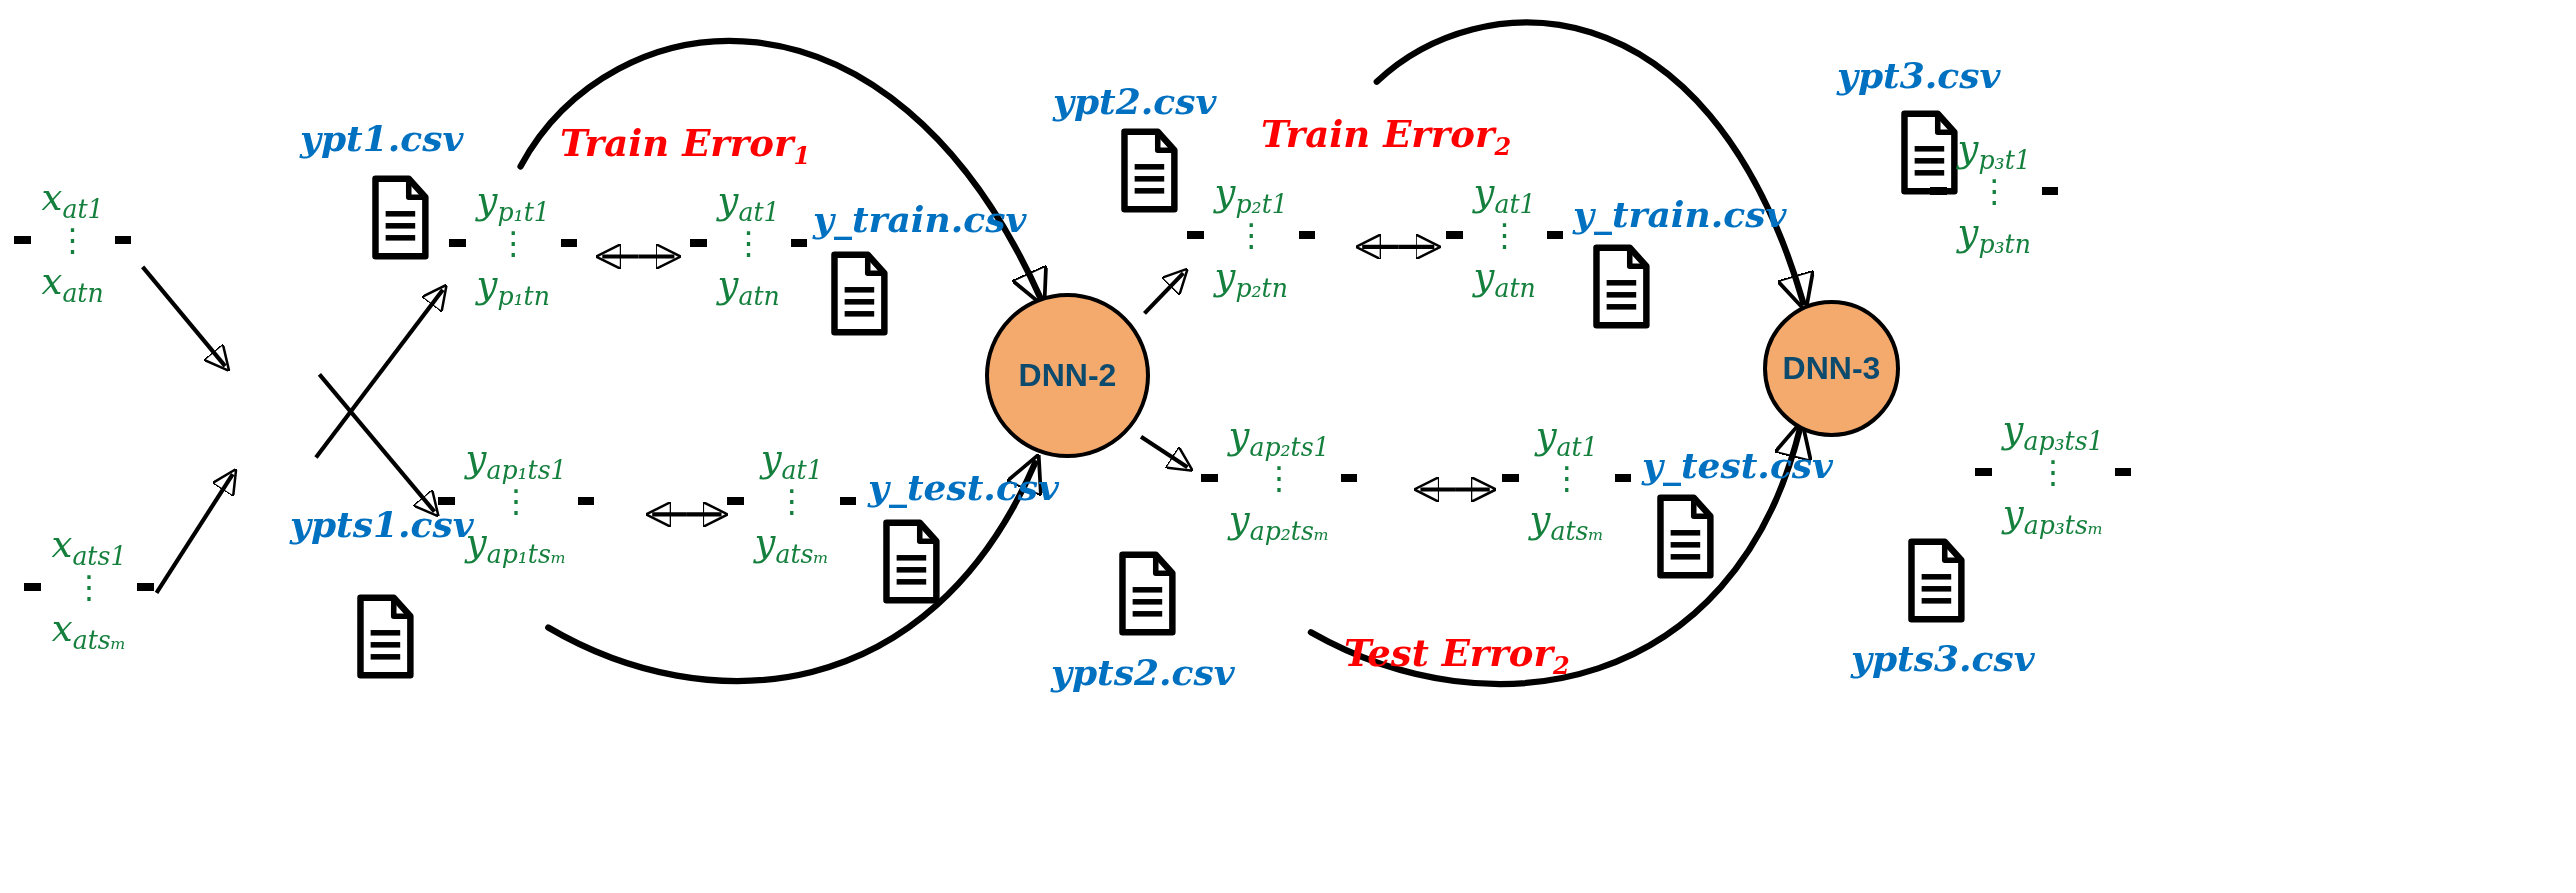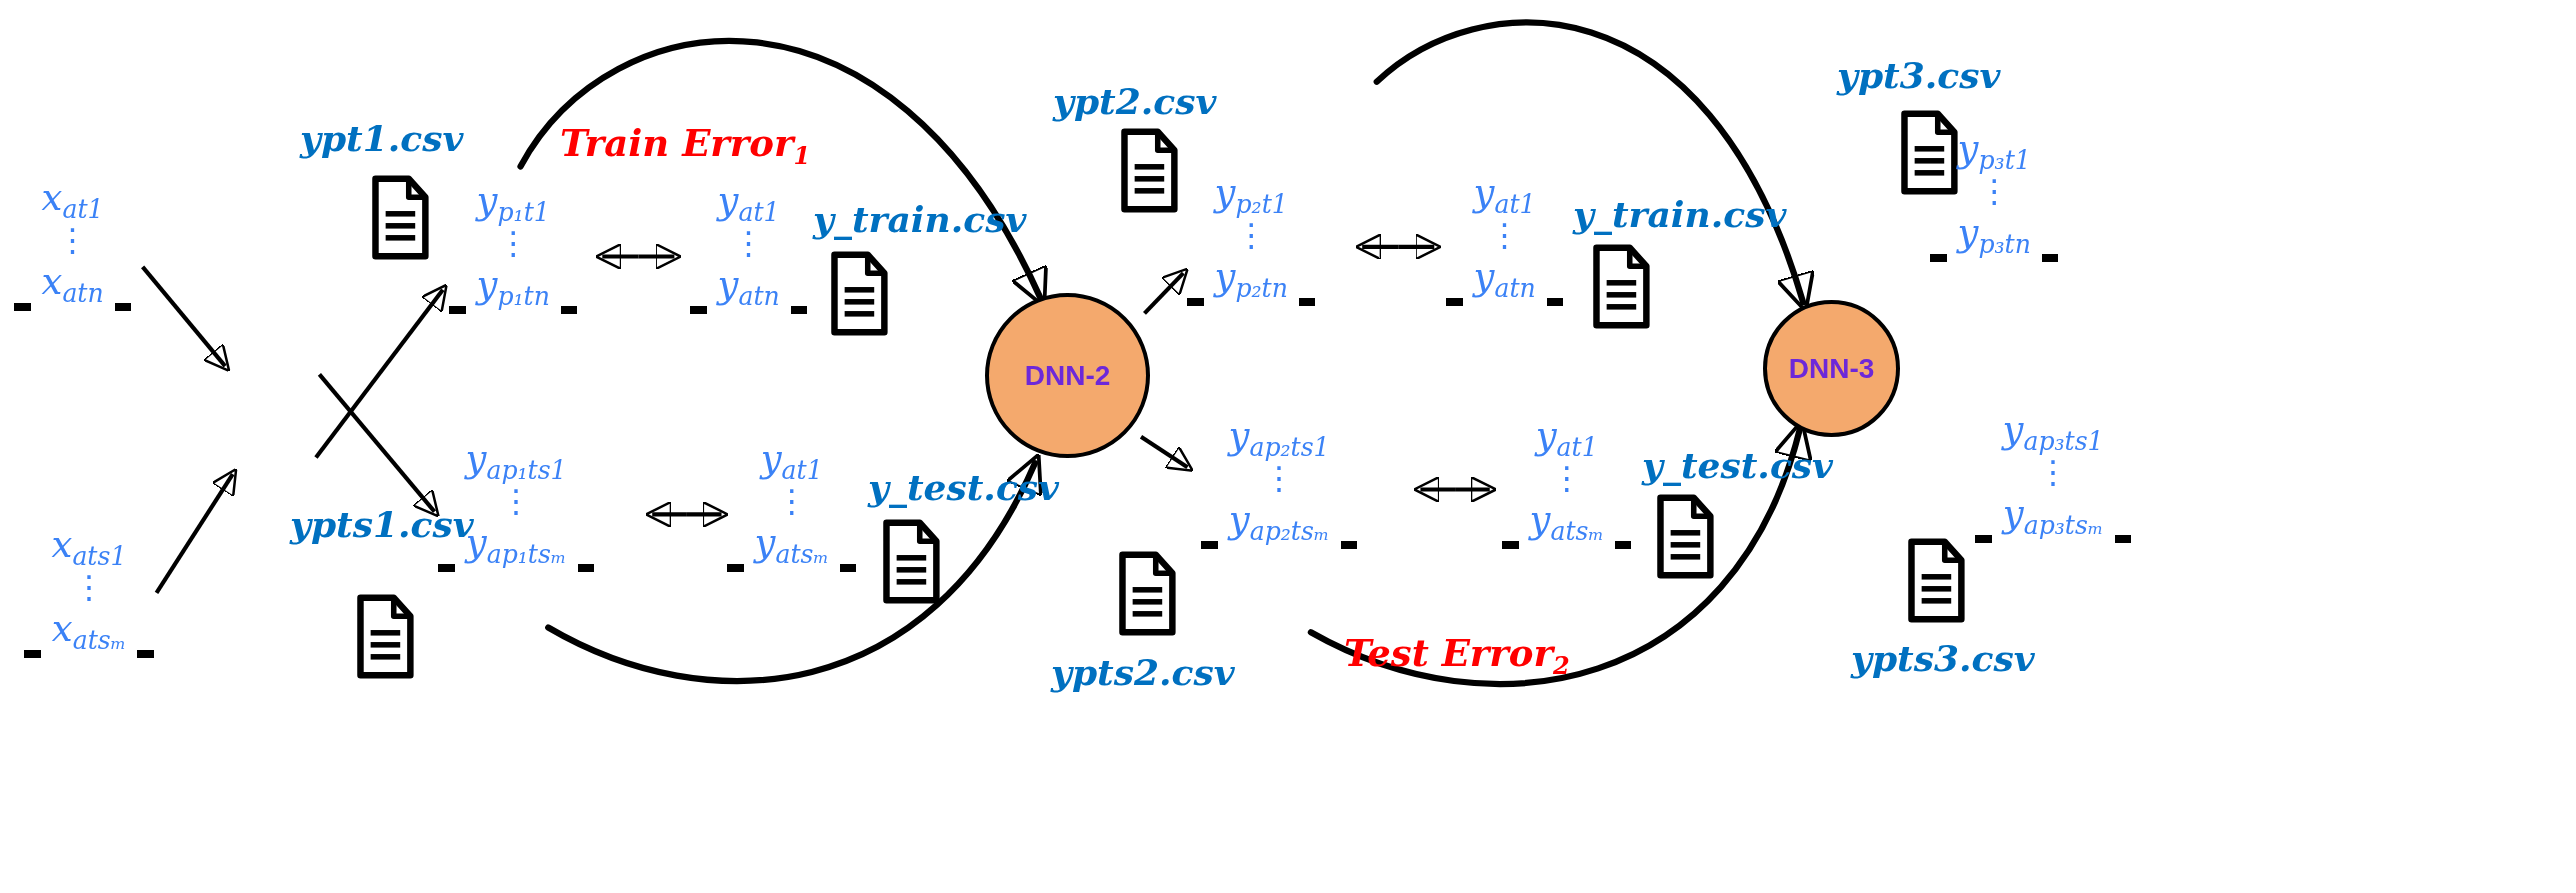--- a/index.html
+++ b/index.html
@@ -14,24 +14,24 @@
   .arrows path{stroke:#000;fill:none;}
   .arrows path.thin{stroke-width:6;marker-end:url(#ah);}
   .arrows path.dbl{stroke-width:6;marker-end:url(#ah);}
   .arrows path.arc{stroke-width:9;marker-end:url(#ah);stroke-linecap:round;}
   .layer{position:absolute;left:0;top:0;width:100%;height:100%;z-index:2;}
 
   
   .matrix{
     position:absolute;
     display:inline-flex;
-    align-items:flex-end;
+    align-items:center;
     font-style:italic;
     font-size:37px;
-    color:#3b82f6;
+    color:#15803d;
     white-space:nowrap;
   }
   .bk{width:12.5px;border:4.2px solid #000;}
   .bk.l{border-right:none;}
   .bk.r{border-left:none;}
   .mcol{
     display:flex;flex-direction:column;align-items:center;justify-content:space-between;
     padding:8.3px 11px;gap:7px;
   }
   .mrow{line-height:1.1;}
@@ -41,21 +41,21 @@
   
   .node{
     position:absolute;border-radius:50%;
     background:var(--node-fill,#F4A96D);
     border:4.2px solid var(--node-border,#000);
     display:flex;align-items:center;justify-content:center;
     box-sizing:border-box;
   }
   .nlabel{
     font-family:"Liberation Sans","DejaVu Sans",sans-serif;
-    font-weight:700;font-size:28px;color:#6d28d9;
+    font-weight:700;font-size:32px;color:#0c4a6e;
   }
 
   
   .flabel{
     position:absolute;white-space:nowrap;
     font-style:italic;font-weight:700;font-size:36px;
     color:var(--file-label,#0070C0);
   }
   .elabel{
     position:absolute;white-space:nowrap;
@@ -230,20 +230,23 @@
     <span class="doc" style="left:1115px;top:128px">
       <svg viewBox="0 0 72 92" width="67" height="85">
           <path d="M10 4 H46 L64 24 V88 H10 Z" fill="#fff" stroke="#000" stroke-width="7" stroke-linejoin="round"></path>
           <path d="M46 4 V24 H64" fill="none" stroke="#000" stroke-width="6" stroke-linejoin="round"></path>
           <line x1="21" y1="42" x2="53" y2="42" stroke="#000" stroke-width="6"></line>
           <line x1="21" y1="55" x2="53" y2="55" stroke="#000" stroke-width="6"></line>
           <line x1="21" y1="68" x2="53" y2="68" stroke="#000" stroke-width="6"></line>
         </svg>
     </span>
 
+    <div class="elabel" style="left:1261px;top:112px">
+      <span>Train Error</span><sub>2</sub>
+    </div>
 
     <div class="matrix" style="left:1187px;top:165px">
       <span class="bk l"></span>
       <span class="mcol">
         <span class="mrow"><span>y</span><sub>p₂t1</sub></span>
         <span class="mrow dots">⋮</span>
         <span class="mrow"><span>y</span><sub>p₂tn</sub></span>
       </span>
       <span class="bk r"></span>
     </div>

